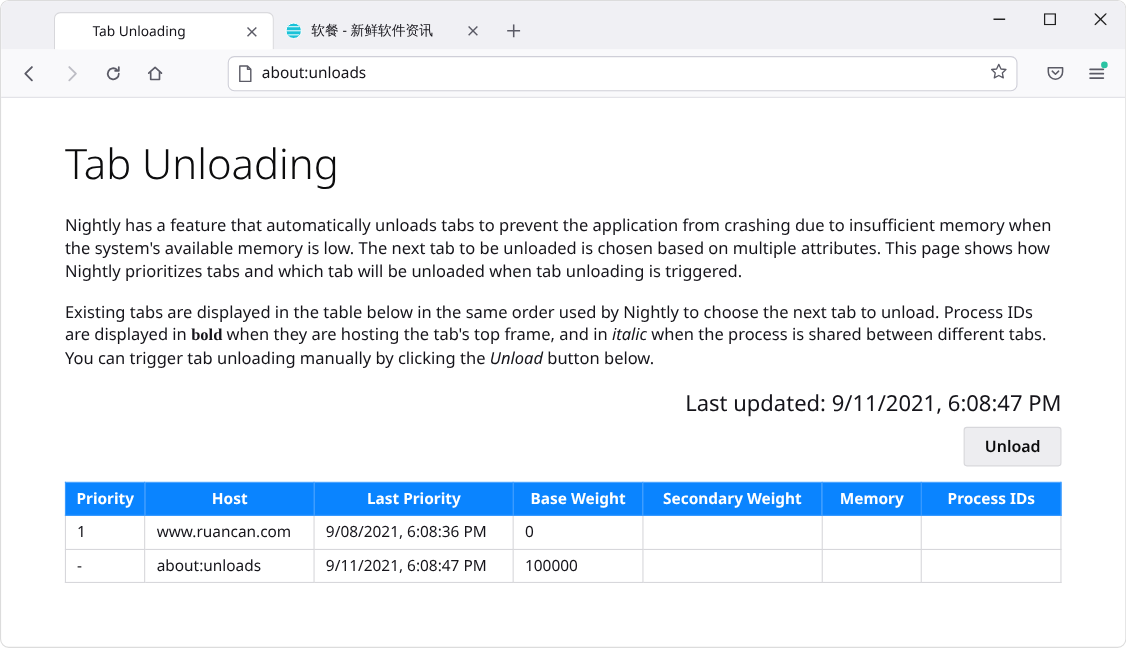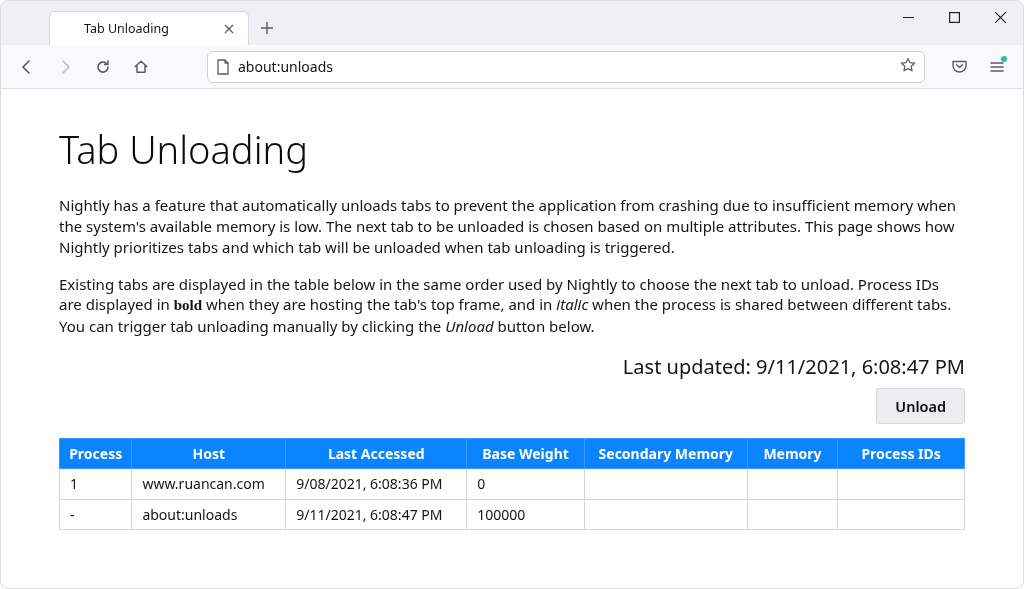--- a/index.html
+++ b/index.html
@@ -200,20 +200,35 @@
   <div class="tab active">
     <span class="favicon"></span>
     <span class="title">Tab Unloading</span>
     <span class="close">
       <svg width="10" height="10" viewBox="0 0 10 10">
           <line x1="1" y1="1" x2="9" y2="9" stroke="#5b5b66" stroke-width="1.3"></line>
           <line x1="9" y1="1" x2="1" y2="9" stroke="#5b5b66" stroke-width="1.3"></line>
         </svg>
     </span>
   </div>
+  <div class="tab">
+    <span class="favicon">
+      <svg width="16" height="16" viewBox="0 0 16 16">
+          <circle cx="8" cy="8" r="7" fill="#19c2d8"></circle>
+          <path d="M8 1a7 7 0 010 14M8 1a7 7 0 000 14M1 8h14M3 4.3h10M3 11.7h10" stroke="#fff" stroke-width="0.9" fill="none"></path>
+        </svg>
+    </span>
+    <span class="title">软餐 - 新鲜软件资讯</span>
+    <span class="close">
+      <svg width="10" height="10" viewBox="0 0 10 10">
+          <line x1="1" y1="1" x2="9" y2="9" stroke="#5b5b66" stroke-width="1.3"></line>
+          <line x1="9" y1="1" x2="1" y2="9" stroke="#5b5b66" stroke-width="1.3"></line>
+        </svg>
+    </span>
+  </div>
   <div class="newtab">
     <svg width="12" height="12" viewBox="0 0 12 12">
         <line x1="6" y1="0" x2="6" y2="12" stroke="#5b5b66" stroke-width="1.4"></line>
         <line x1="0" y1="6" x2="12" y2="6" stroke="#5b5b66" stroke-width="1.4"></line>
       </svg>
   </div>
 </div>
 
 <div class="toolbar">
   <div class="nav-btn">
@@ -284,25 +299,25 @@
     <span>Last updated: </span><span>9/11/2021, 6:08:47 PM</span>
   </div>
 
   <div class="unload-row">
     <span class="unload-btn">Unload</span>
   </div>
 
   <table class="tbl">
     <thead>
       <tr>
-        <th class="col-priority">Process</th>
+        <th class="col-priority">Priority</th>
         <th class="col-host">Host</th>
-        <th class="col-last">Last Accessed</th>
+        <th class="col-last">Last Priority</th>
         <th class="col-base">Base Weight</th>
-        <th class="col-sec">Secondary Memory</th>
+        <th class="col-sec">Secondary Weight</th>
         <th class="col-mem">Memory</th>
         <th class="col-pids">Process IDs</th>
       </tr>
     </thead>
     <tbody>
       <tr>
         <td>1</td>
         <td>www.ruancan.com</td>
         <td>9/08/2021, 6:08:36 PM</td>
         <td>0</td>

